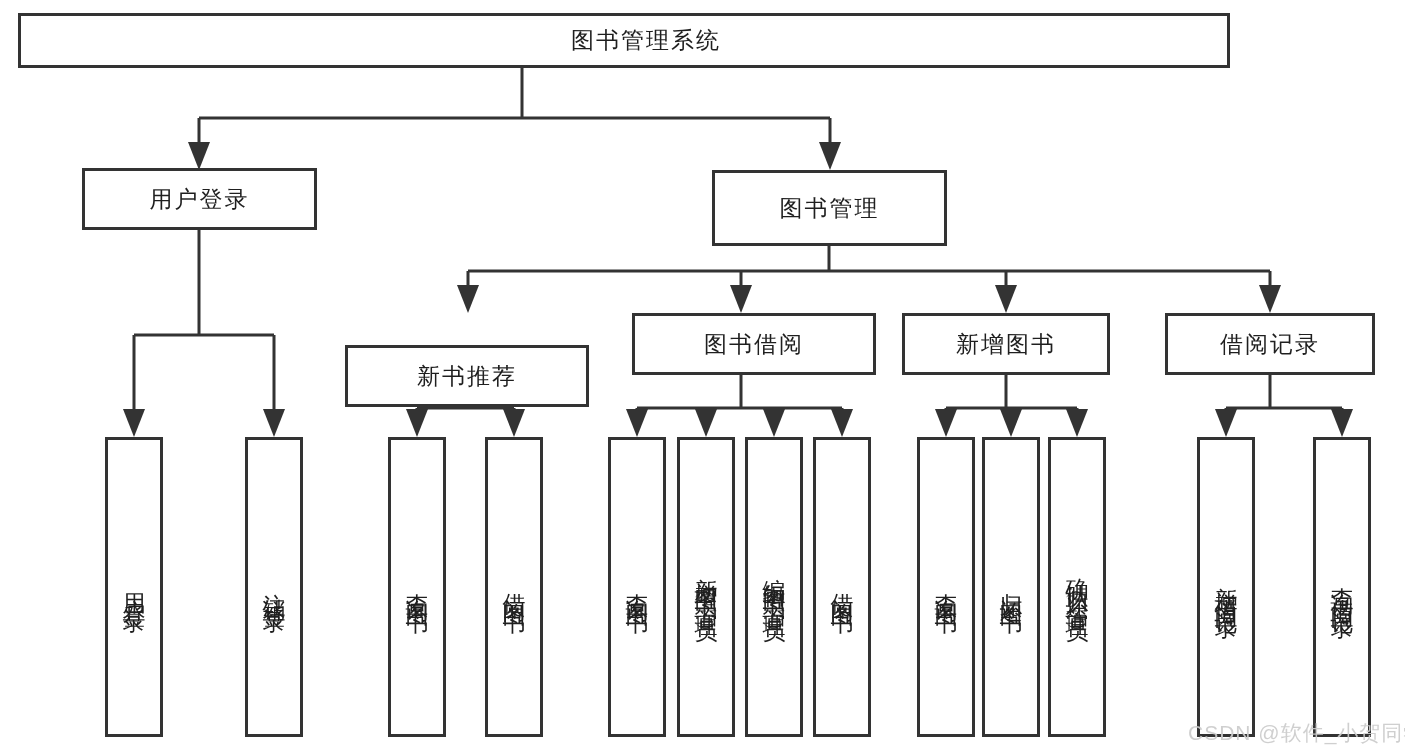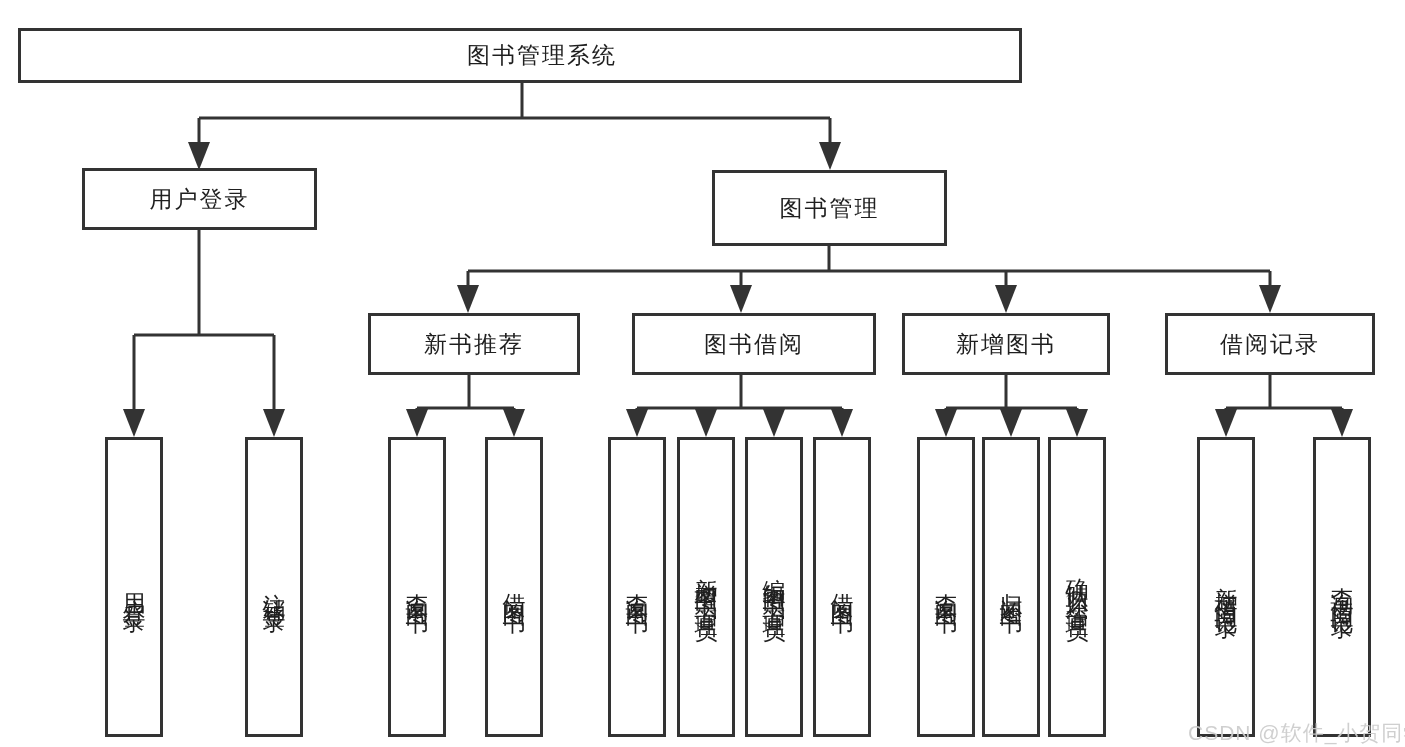--- a/index.html
+++ b/index.html
@@ -69,32 +69,32 @@
     <polygon points="695,409 717,409 706,437"></polygon>
     <polygon points="763,409 785,409 774,437"></polygon>
     <polygon points="831,409 853,409 842,437"></polygon>
     <polygon points="935,409 957,409 946,437"></polygon>
     <polygon points="1000,409 1022,409 1011,437"></polygon>
     <polygon points="1066,409 1088,409 1077,437"></polygon>
     <polygon points="1215,409 1237,409 1226,437"></polygon>
     <polygon points="1331,409 1353,409 1342,437"></polygon>
   </svg>
 
-  <div class="hnode" style="left:18px;top:28px;width:1004px;height:55px;padding-left:44px;">
+  <div class="hnode" style="left:18px;top:13px;width:1212px;height:55px;padding-left:44px;">
     <span>图书管理系统</span>
   </div>
 
   <div class="hnode" style="left:82px;top:168px;width:235px;height:62px;">
     <span>用户登录</span>
   </div>
   <div class="hnode" style="left:712px;top:170px;width:235px;height:76px;">
     <span>图书管理</span>
   </div>
 
-  <div class="hnode l3" style="left:368px;width:212px;">
+  <div class="hnode l3" style="left:345px;width:244px;margin-top:32px;">
     <span>新书推荐</span>
   </div>
   <div class="hnode l3" style="left:632px;width:244px;">
     <span>图书借阅</span>
   </div>
   <div class="hnode l3" style="left:902px;width:208px;">
     <span>新增图书</span>
   </div>
   <div class="hnode l3" style="left:1165px;width:210px;">
     <span>借阅记录</span>

